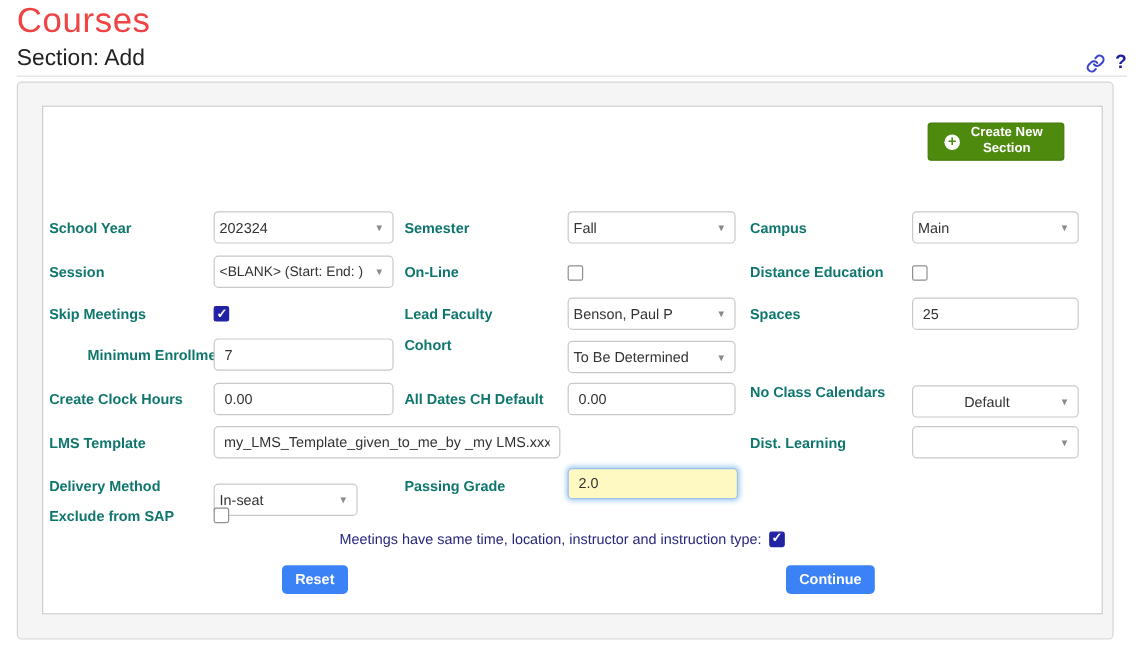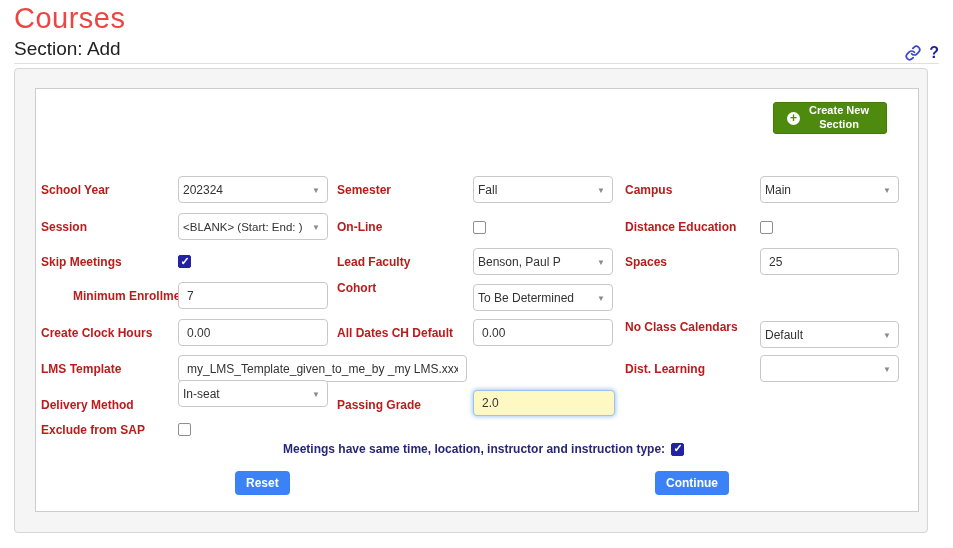--- a/index.html
+++ b/index.html
@@ -12,32 +12,32 @@
   .help-q { color:#1e1e9e; font-weight:bold; font-size:16px; cursor:pointer; }
   .header-rule { position:absolute; left:14px; right:14px; top:63px; border-top:1px solid #e0e0e0; }
 
   .outer-panel { position:absolute; left:14px; top:68px; width:914px; height:465px; background:#f5f5f5; border:1px solid #d6d6d6; border-radius:4px; }
   .inner-panel { position:absolute; left:35px; top:88px; width:884px; height:424px; background:#ffffff; border:1px solid #cccccc; }
 
   .btn-green { position:absolute; left:773px; top:102px; width:114px; height:32px; background:#4e8a0e; border:1px solid #447a0a; border-radius:3px; color:#fff; font-weight:bold; font-size:11px; display:flex; align-items:center; justify-content:center; gap:5px; cursor:pointer; }
   .btn-green .txt { width:68px; text-align:center; line-height:1.25; }
   .plus-circle { width:13px; height:13px; background:#fff; border-radius:50%; color:#4e8a0e; font-size:12px; font-weight:bold; line-height:12px; text-align:center; flex:0 0 auto; }
 
-  .flabel { position:absolute; font-size:12px; font-weight:bold; color:#b91c1c; white-space:nowrap; }
+  .flabel { position:absolute; font-size:12px; font-weight:bold; color:#0f766e; white-space:nowrap; }
   .select { position:absolute; height:27px; background:#fff; border:1px solid #c9c9c9; border-radius:4px; font-size:12px; color:#333; display:flex; align-items:center; padding:0 18px 0 4px; cursor:pointer; overflow:hidden; white-space:nowrap; }
   .select .caret { position:absolute; right:7px; top:50%; transform:translateY(-50%); font-size:8px; color:#8a8a8a; }
   .tinput { position:absolute; height:27px; background:#fff; border:1px solid #c9c9c9; border-radius:4px; font-size:12px; color:#333; padding:0 8px; font-family:"Liberation Sans", sans-serif; }
   .tinput.hl { background:#fef9c3; border:1px solid #9cc3ea; box-shadow:0 0 4px 1px #a9cdf0; height:26px; }
 
   .checkbox { position:absolute; width:13px; height:13px; background:#fff; border:1px solid #8f8f8f; border-radius:2px; cursor:pointer; }
   .checkbox.checked { background:#2222a4; border-color:#2222a4; }
   .checkbox.checked::after { content:"\2713"; position:absolute; left:1.5px; top:-1.5px; color:#fff; font-size:11px; font-weight:bold; }
 
   .meetings-row { position:absolute; left:283px; top:442px; display:flex; align-items:center; gap:6px; }
-  .meetings-row .note { font-size:12px; font-weight:bold; color:#26267d; }
+  .meetings-row .note { font-size:12px; font-weight:normal; color:#26267d; }
   .meetings-row .checkbox { position:relative; flex:0 0 auto; }
 
   .btn-navy { position:absolute; height:24px; background:#3b82f6; color:#fff; border:none; border-radius:4px; font-size:12px; font-weight:bold; padding:0 11px; cursor:pointer; font-family:"Liberation Sans", sans-serif; }
 </style>
 </head>
 <body>
 
 <div class="page">
 
   <div class="page-title">Courses</div>
@@ -114,36 +114,36 @@
     <span class="caret">▼</span>
   </div>
 
   <span class="flabel" style="left:41px; top:326px;">Create Clock Hours</span>
   <input class="tinput" style="left: 178px; top: 319px; width: 150px;" value="0.00">
 
   <span class="flabel" style="left:337px; top:326px;">All Dates CH Default</span>
   <input class="tinput" style="left: 473px; top: 319px; width: 140px;" value="0.00">
 
   <span class="flabel" style="left:625px; top:320px;">No Class Calendars</span>
-  <div class="select" style="left:760px; top:321px; width:139px;">
+  <div class="select" style="left:760px; top:321px; width:139px;justify-content:center;">
     <span>Default</span>
     <span class="caret">▼</span>
   </div>
 
   <span class="flabel" style="left:41px; top:362px;">LMS Template</span>
   <input class="tinput" style="left: 178px; top: 355px; width: 289px;" value="my_LMS_Template_given_to_me_by _my LMS.xxx">
 
   <span class="flabel" style="left:625px; top:362px;">Dist. Learning</span>
   <div class="select" style="left:760px; top:355px; width:139px;">
     <span></span>
     <span class="caret">▼</span>
   </div>
 
   <span class="flabel" style="left:41px; top:398px;">Delivery Method</span>
-  <div class="select" style="left:178px; top:380px; width:150px;">
+  <div class="select" style="left:178px; top:403px; width:120px;">
     <span>In-seat</span>
     <span class="caret">▼</span>
   </div>
 
   <span class="flabel" style="left:337px; top:398px;">Passing Grade</span>
   <input class="tinput hl" style="left: 473px; top: 390px; width: 142px;" value="2.0">
 
   <span class="flabel" style="left:41px; top:423px;">Exclude from SAP</span>
   <div class="checkbox" style="left:178px; top:423px;"></div>
 

